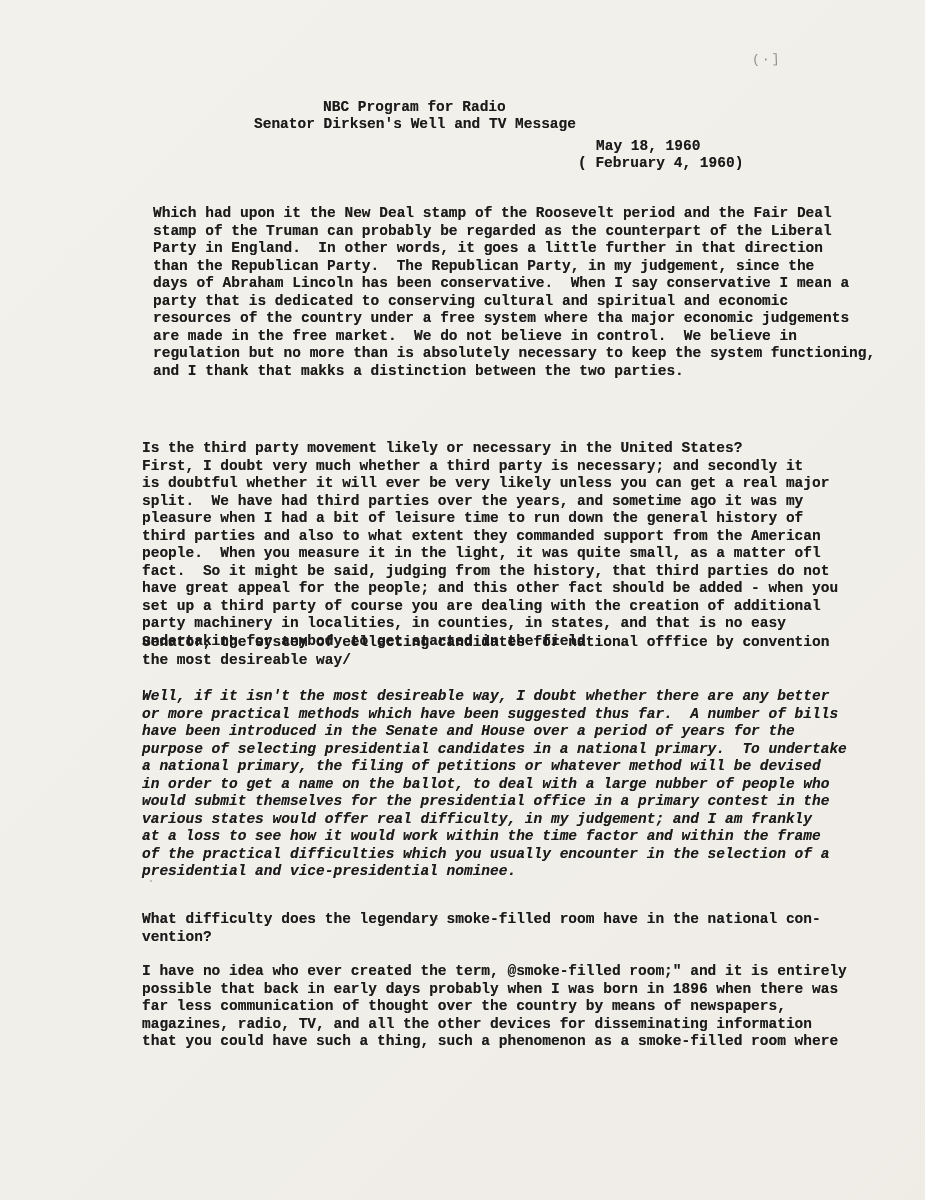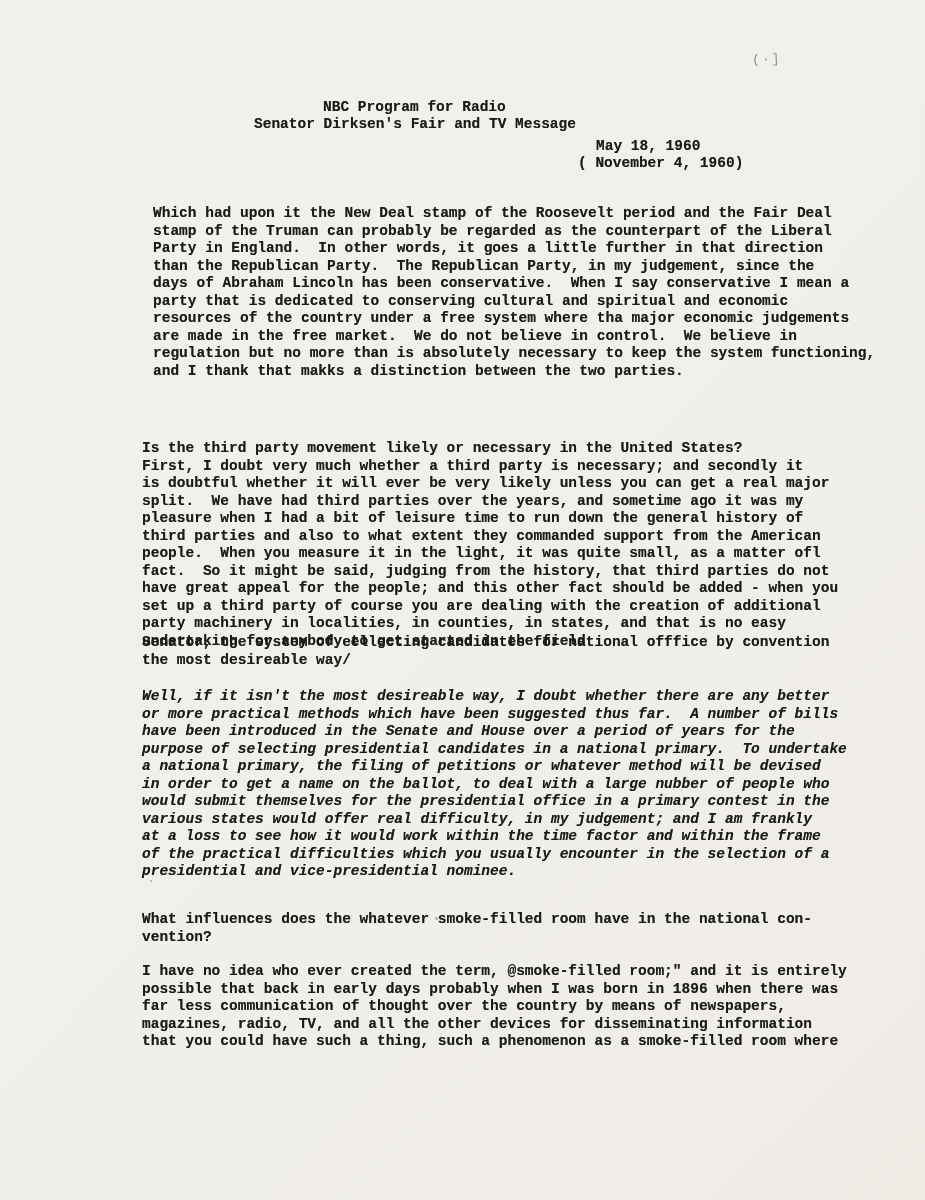--- a/index.html
+++ b/index.html
@@ -48,25 +48,25 @@
 </style>
 </head>
 <body>
 
 <div class="page">
 
   <div class="corner-mark">(·]</div>
 
   <div class="t header-line" style="left:323px; top:99px;">NBC Program for Radio</div>
 
-  <div class="t header-line" style="left:254px; top:116px;">Senator Dirksen's Fair and TV Message</div>
+  <div class="t header-line" style="left:254px; top:116px;">Senator Dirksen's Well and TV Message</div>
 
   <div class="t" style="left:596px; top:138px;">May 18, 1960</div>
 
-  <div class="t" style="left:578px; top:155px;">( November 4, 1960)</div>
+  <div class="t" style="left:578px; top:155px;">( February 4, 1960)</div>
 
   <div class="t" style="left:153px; top:205px;">Which had upon it the New Deal stamp of the Roosevelt period and the Fair Deal
 stamp of the Truman can probably be regarded as the counterpart of the Liberal
 Party in England.  In other words, it goes a little further in that direction
 than the Republican Party.  The Republican Party, in my judgement, since the
 days of Abraham Lincoln has been conservative.  When I say conservative I mean a
 party that is dedicated to conserving cultural and spiritual and economic
 resources of the country under a free system where tha major economic judgements
 are made in the free market.  We do not believe in control.  We believe in
 regulation but no more than is absolutely necessary to keep the system functioning,
@@ -93,21 +93,21 @@
 have been introduced in the Senate and House over a period of years for the
 purpose of selecting presidential candidates in a national primary.  To undertake
 a national primary, the filing of petitions or whatever method will be devised
 in order to get a name on the ballot, to deal with a large nubber of people who
 would submit themselves for the presidential office in a primary contest in the
 various states would offer real difficulty, in my judgement; and I am frankly
 at a loss to see how it would work within the time factor and within the frame
 of the practical difficulties which you usually encounter in the selection of a
 presidential and vice-presidential nominee.</div>
 
-  <div class="t" style="left:142px; top:911px;">What influences does the whatever smoke-filled room have in the national con-
+  <div class="t" style="left:142px; top:911px;">What difficulty does the legendary smoke-filled room have in the national con-
 vention?</div>
 
   <div class="t" style="left:142px; top:963px;">I have no idea who ever created the term, @smoke-filled room;" and it is entirely
 possible that back in early days probably when I was born in 1896 when there was
 far less communication of thought over the country by means of newspapers,
 magazines, radio, TV, and all the other devices for disseminating information
 that you could have such a thing, such a phenomenon as a smoke-filled room where</div>
 
   <div class="speck speck-1"></div>
   <div class="speck speck-2"></div>

